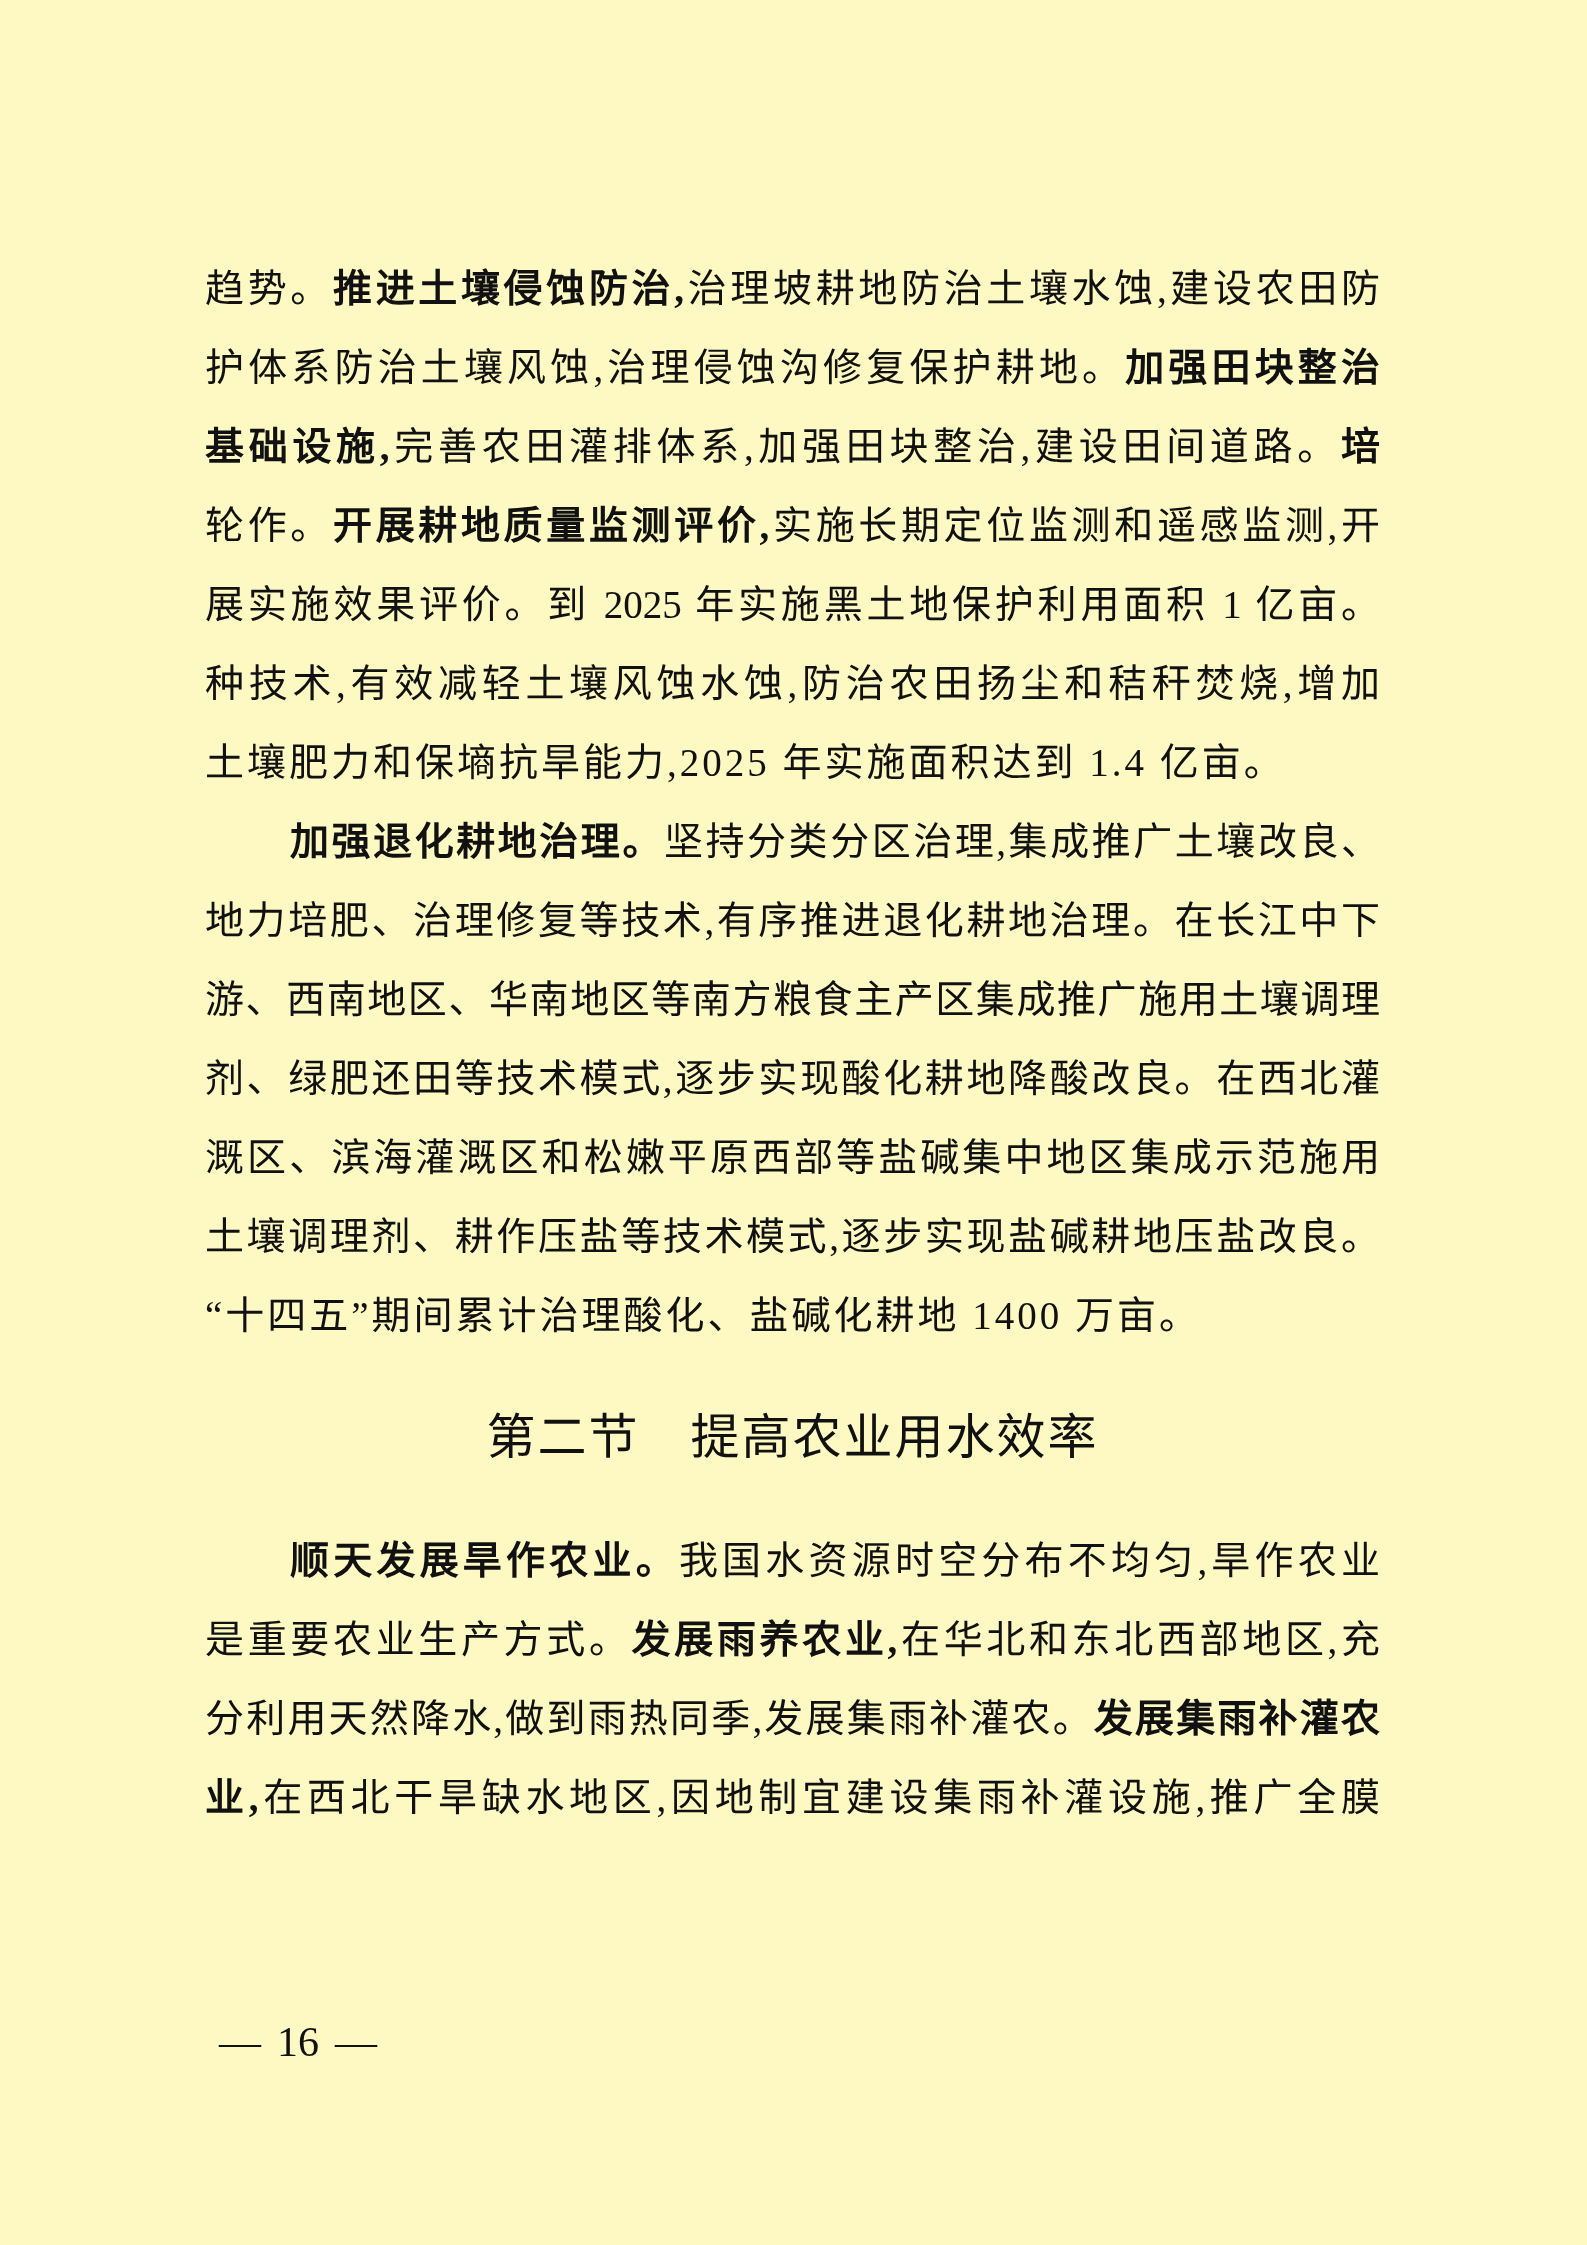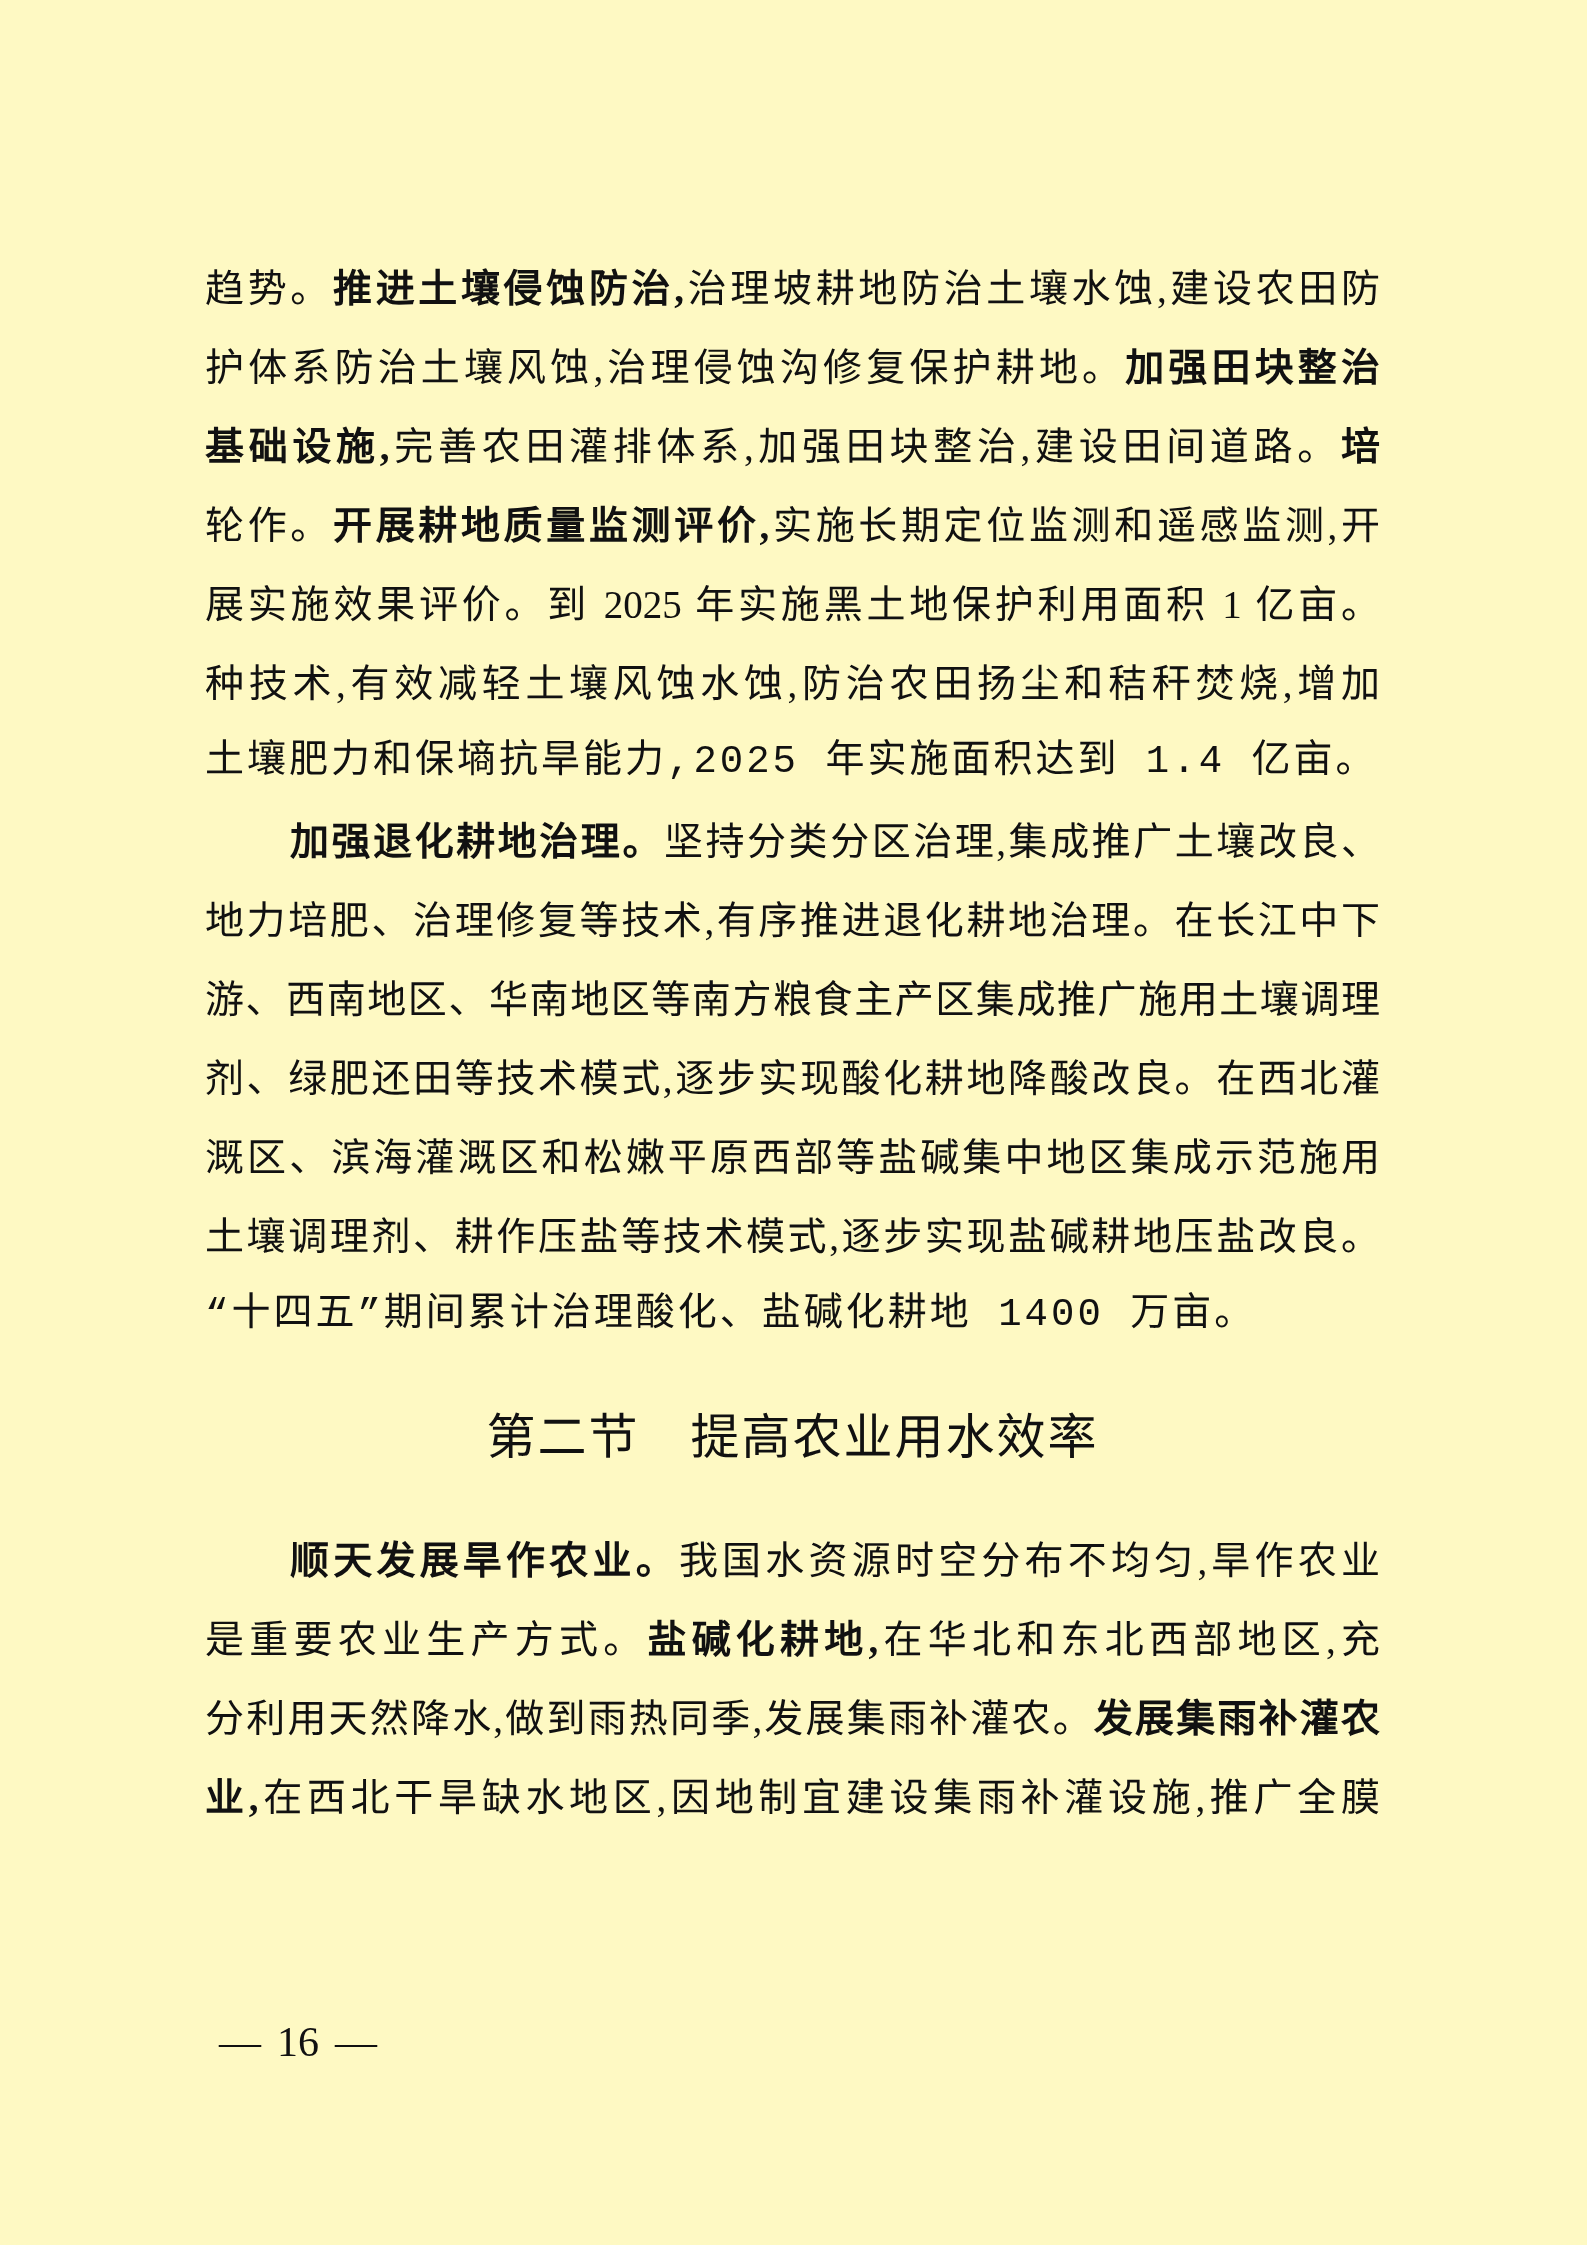--- a/index.html
+++ b/index.html
@@ -29,21 +29,20 @@
     letter-spacing: 0px;
     text-align: justify;
     text-align-last: justify;
     overflow: hidden;
     white-space: normal;
   }
   .line.no-just {
     text-align: right;
     text-align-last: left;
     letter-spacing: 3px;
-    font-family: Liberation Mono, monospace;
   }
   .line.indent {
     text-indent: 85px;
   }
   .line .b {
     font-weight: 700;
   }
   .section-heading {
     height: 79px;
     line-height: 79px;
@@ -88,21 +87,21 @@
     <div class="line"><span>地力培肥、治理修复等技术,有序推进退化耕地治理。在长江中下</span></div>
     <div class="line"><span>游、西南地区、华南地区等南方粮食主产区集成推广施用土壤调理</span></div>
     <div class="line"><span>剂、绿肥还田等技术模式,逐步实现酸化耕地降酸改良。在西北灌</span></div>
     <div class="line"><span>溉区、滨海灌溉区和松嫩平原西部等盐碱集中地区集成示范施用</span></div>
     <div class="line"><span>土壤调理剂、耕作压盐等技术模式,逐步实现盐碱耕地压盐改良。</span></div>
     <div class="line no-just"><span>“十四五”期间累计治理酸化、盐碱化耕地 1400 万亩。</span></div>
 
     <div class="section-heading">第二节　提高农业用水效率</div>
 
     <div class="line indent"><span class="b">顺天发展旱作农业。</span><span>我国水资源时空分布不均匀,旱作农业</span></div>
-    <div class="line"><span>是重要农业生产方式。</span><span class="b">盐碱化耕地,</span><span>在华北和东北西部地区,充</span></div>
+    <div class="line"><span>是重要农业生产方式。</span><span class="b">发展雨养农业,</span><span>在华北和东北西部地区,充</span></div>
     <div class="line"><span>分利用天然降水,做到雨热同季,发展集雨补灌农。</span><span class="b">发展集雨补灌农</span></div>
     <div class="line"><span class="b">业,</span><span>在西北干旱缺水地区,因地制宜建设集雨补灌设施,推广全膜</span></div>
   </div>
 
   <div class="footer">
     <span class="dash">—</span><span class="num">16</span><span class="dash">—</span>
   </div>
 </div>
 
 </body></html>

